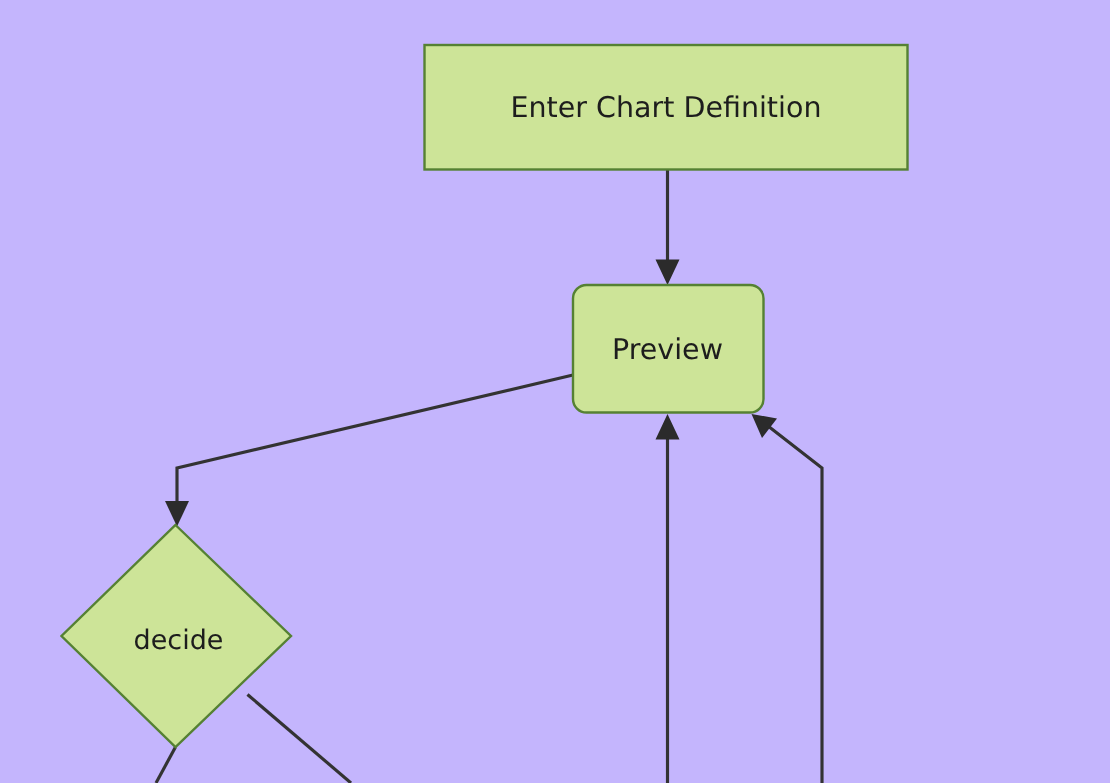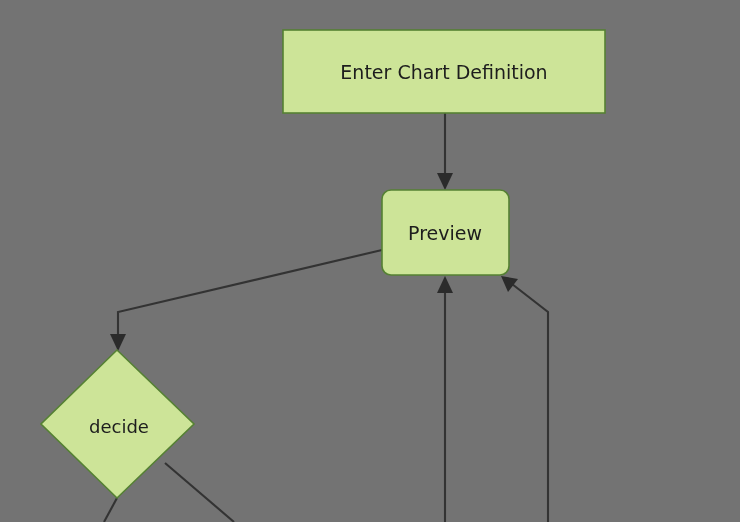--- a/index.html
+++ b/index.html
@@ -8,21 +8,21 @@
     padding: 0;
     background: #ffffff;
   }
   body {
     font-family: "DejaVu Sans", "Liberation Sans", sans-serif;
   }
   #canvas {
     position: relative;
     width: 740px;
     height: 522px;
-    background: #737373;
+    background: #c4b5fd;
     overflow: hidden;
   }
   #diagram-svg {
     position: absolute;
     left: 0;
     top: 0;
     width: 740px;
     height: 522px;
     display: block;
   }

